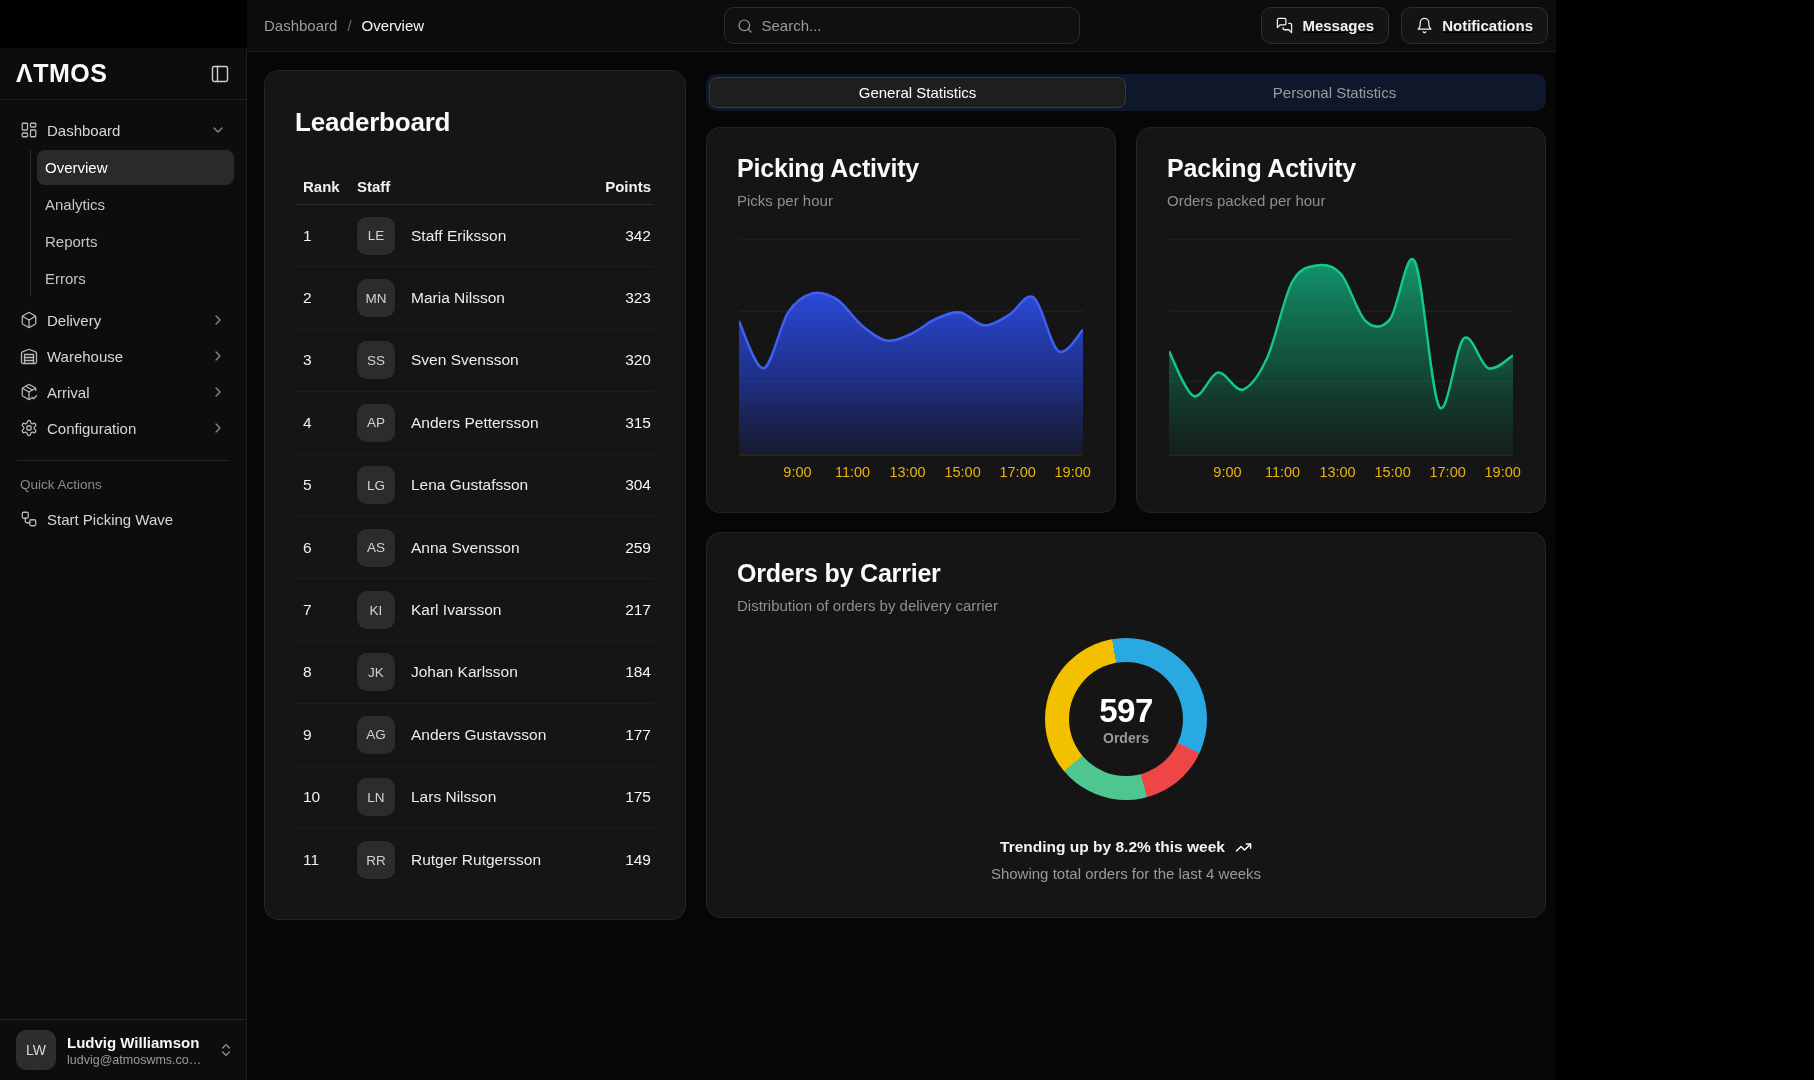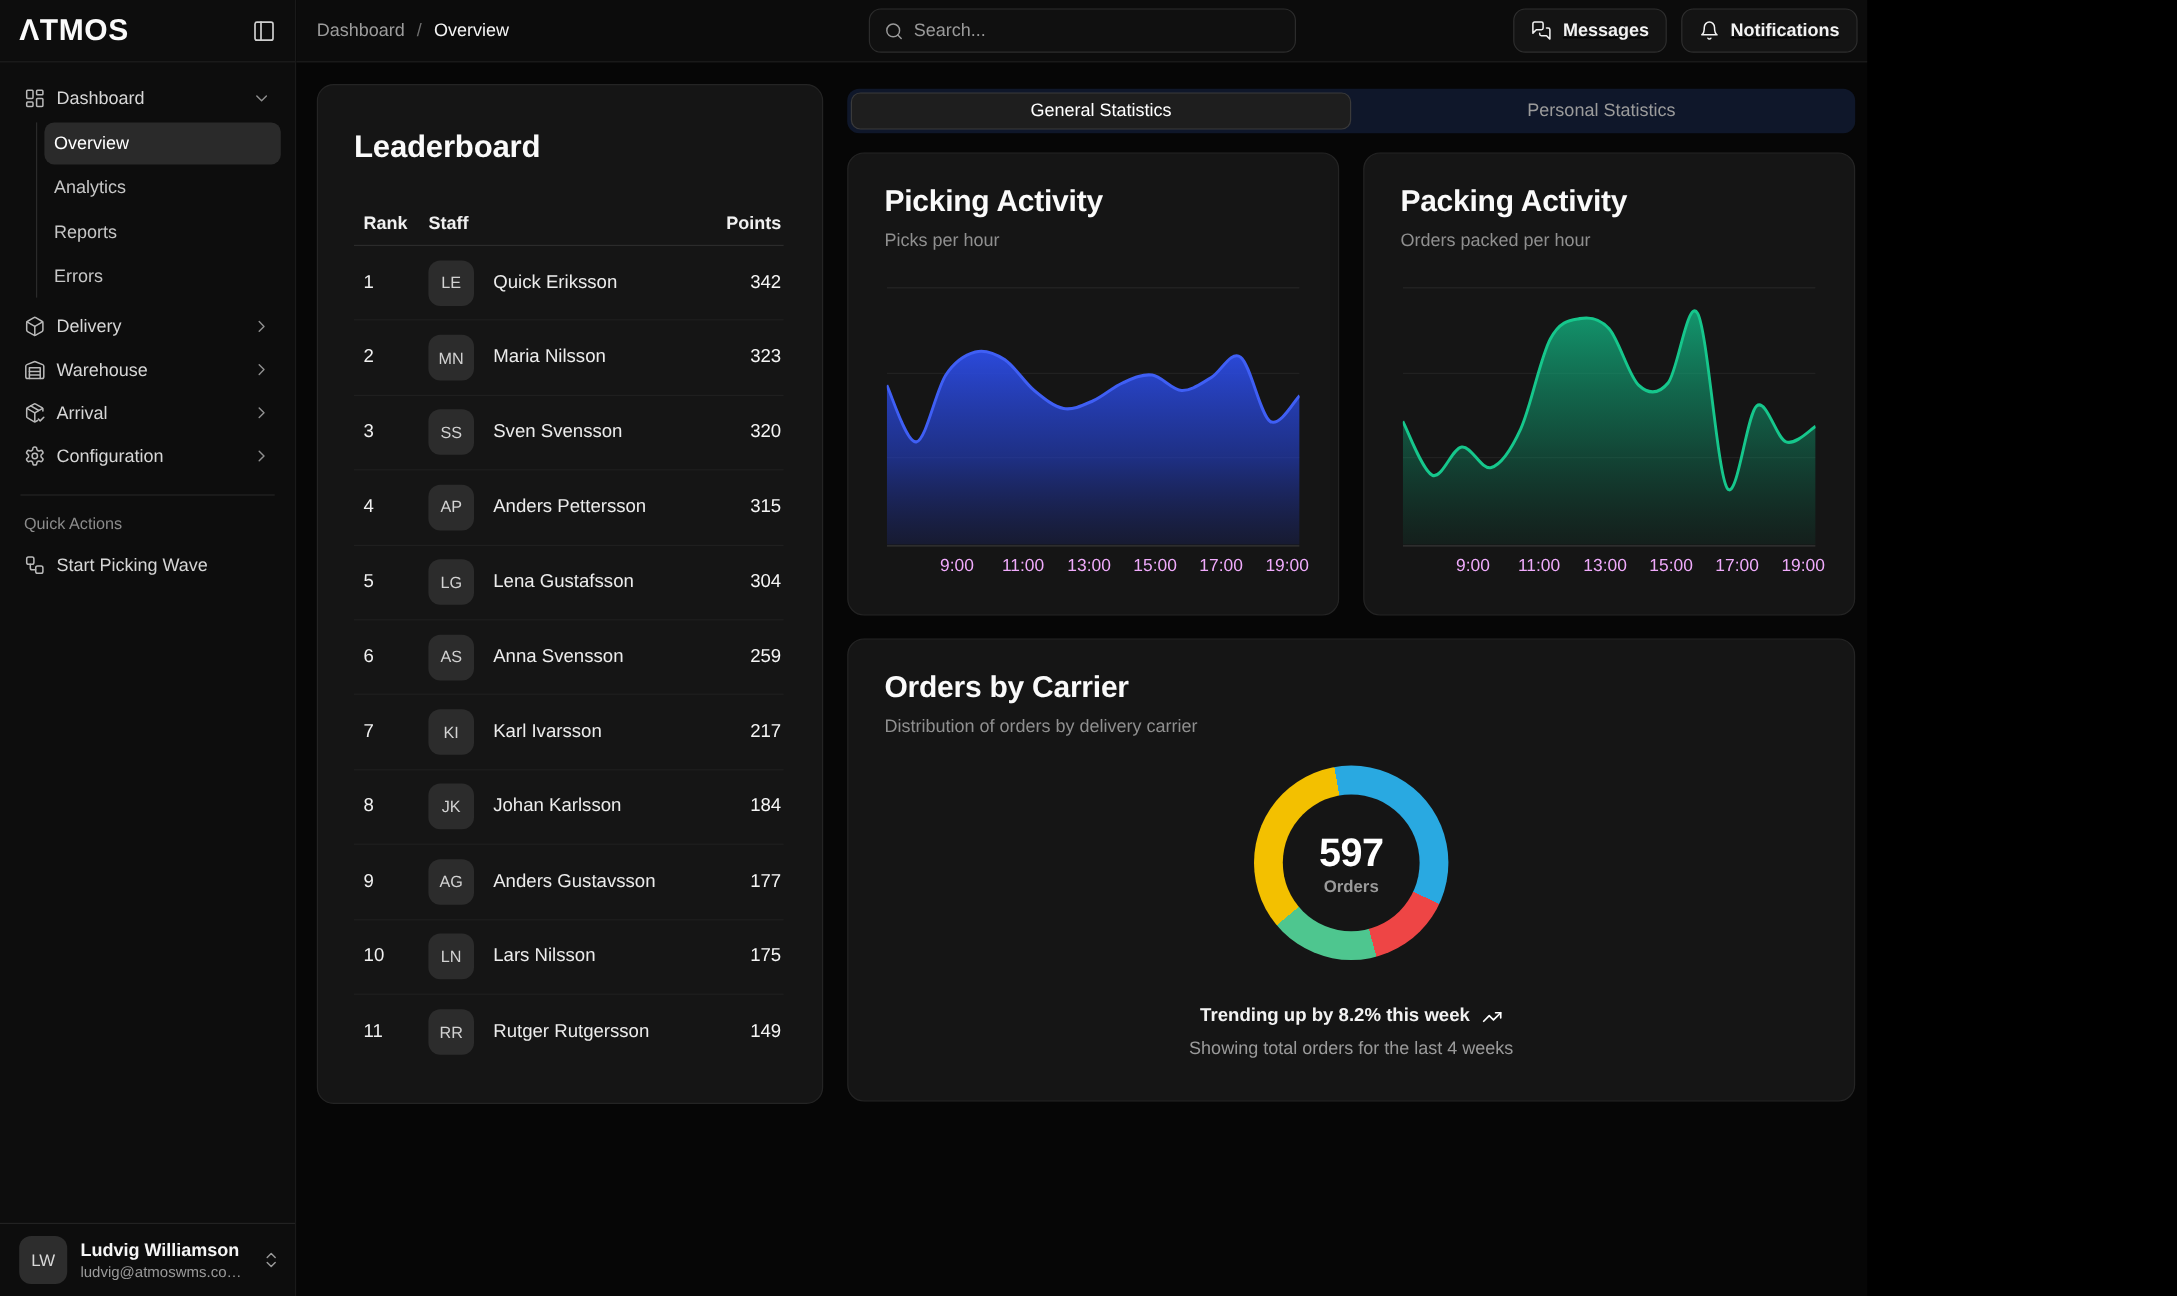--- a/index.html
+++ b/index.html
@@ -2,21 +2,21 @@
 <html><head>
 <meta charset="utf-8">
 <style>
   * { box-sizing: border-box; margin: 0; padding: 0; }
   html,body { width:1814px; height:1080px; background:#000; overflow:hidden;
     font-family:"Liberation Sans","DejaVu Sans",sans-serif; }
   .app { width:1556px; height:1080px; display:flex; background:#000; }
 
   
   .sidebar { width:247px; min-width:247px; background:#0d0d0d; border-right:1px solid #1f1f1f;
-    display:flex; flex-direction:column; }
+    display:flex; flex-direction:column;margin-top:48px; }
   .side-header { height:52px; border-bottom:1px solid #1e1e1e; display:flex; align-items:center;
     justify-content:space-between; padding:0 16px; }
   .logo { font-size:25px; font-weight:800; color:#fafafa; letter-spacing:.5px; }
   .icon-btn { background:none; border:none; color:#cfcfcf; cursor:pointer; display:flex; align-items:center; }
   .nav { flex:1; padding:12px 12px 0 12px; }
   .nav-item { height:36px; display:flex; align-items:center; gap:9px; padding:0 8px; border-radius:8px;
     color:#d6d6d6; font-size:15px; cursor:pointer; }
   .nav-item svg.glyph { color:#b9b9b9; }
   .nav-item .chev { margin-left:auto; color:#8f8f8f; display:flex; }
   .subnav { margin:2px 0 6px 18px; padding-left:6px; border-left:1px solid #2a2a2a;
@@ -87,21 +87,21 @@
   .charts-row { display:flex; gap:20px; margin-top:16px; }
   .chart-card { flex:1; height:386px; padding:26px 30px; display:flex; flex-direction:column; min-width:0; }
   .card-title { font-size:25px; font-weight:700; color:#fafafa; letter-spacing:-.2px; }
   .card-sub { font-size:15px; color:#8f8f8f; margin-top:9px; }
   .chart-wrap { flex:1; margin-top:14px; position:relative; }
   .plot { position:absolute; left:2px; right:2px; top:6px; bottom:30px; }
   .plot svg { width:100%; height:100%; display:block; }
   .grid { stroke:rgba(255,255,255,.055); stroke-width:1; }
   .axis { stroke:rgba(255,255,255,.14); stroke-width:1; }
   .x-axis { position:absolute; left:2px; right:2px; bottom:0; height:22px; }
-  .x-axis span { position:absolute; top:0; transform:translateX(-50%); font-size:14.5px; color:#f0abfc;
+  .x-axis span { position:absolute; top:0; transform:translateX(-50%); font-size:14.5px; color:#eab308;
     white-space:nowrap; }
 
   
   .orders-card { margin-top:19px; height:386px; padding:26px 30px; display:flex; flex-direction:column; }
   .donut-wrap { align-self:center; margin-top:24px; width:162px; height:162px; border-radius:50%;
     position:relative; }
   .donut-hole { position:absolute; inset:24px; background:#151515; border-radius:50%; display:flex;
     flex-direction:column; align-items:center; justify-content:center; }
   .donut-total { font-size:33px; font-weight:800; color:#fff; letter-spacing:-.5px; }
   .donut-total-label { font-size:14px; font-weight:700; color:#9a9a9a; }
@@ -281,21 +281,21 @@
         <div class="lb-head">
           <span class="col-rank">Rank</span>
           <span class="col-staff">Staff</span>
           <span class="col-points">Points</span>
         </div>
         <div class="lb-rows">
             <div class="lb-row">
               <div class="rank">1</div>
               <div class="staff">
                 <div class="s-avatar">LE</div>
-                <div class="s-name">Quick Eriksson</div>
+                <div class="s-name">Staff Eriksson</div>
               </div>
               <div class="points">342</div>
             </div>
             <div class="lb-row">
               <div class="rank">2</div>
               <div class="staff">
                 <div class="s-avatar">MN</div>
                 <div class="s-name">Maria Nilsson</div>
               </div>
               <div class="points">323</div>

